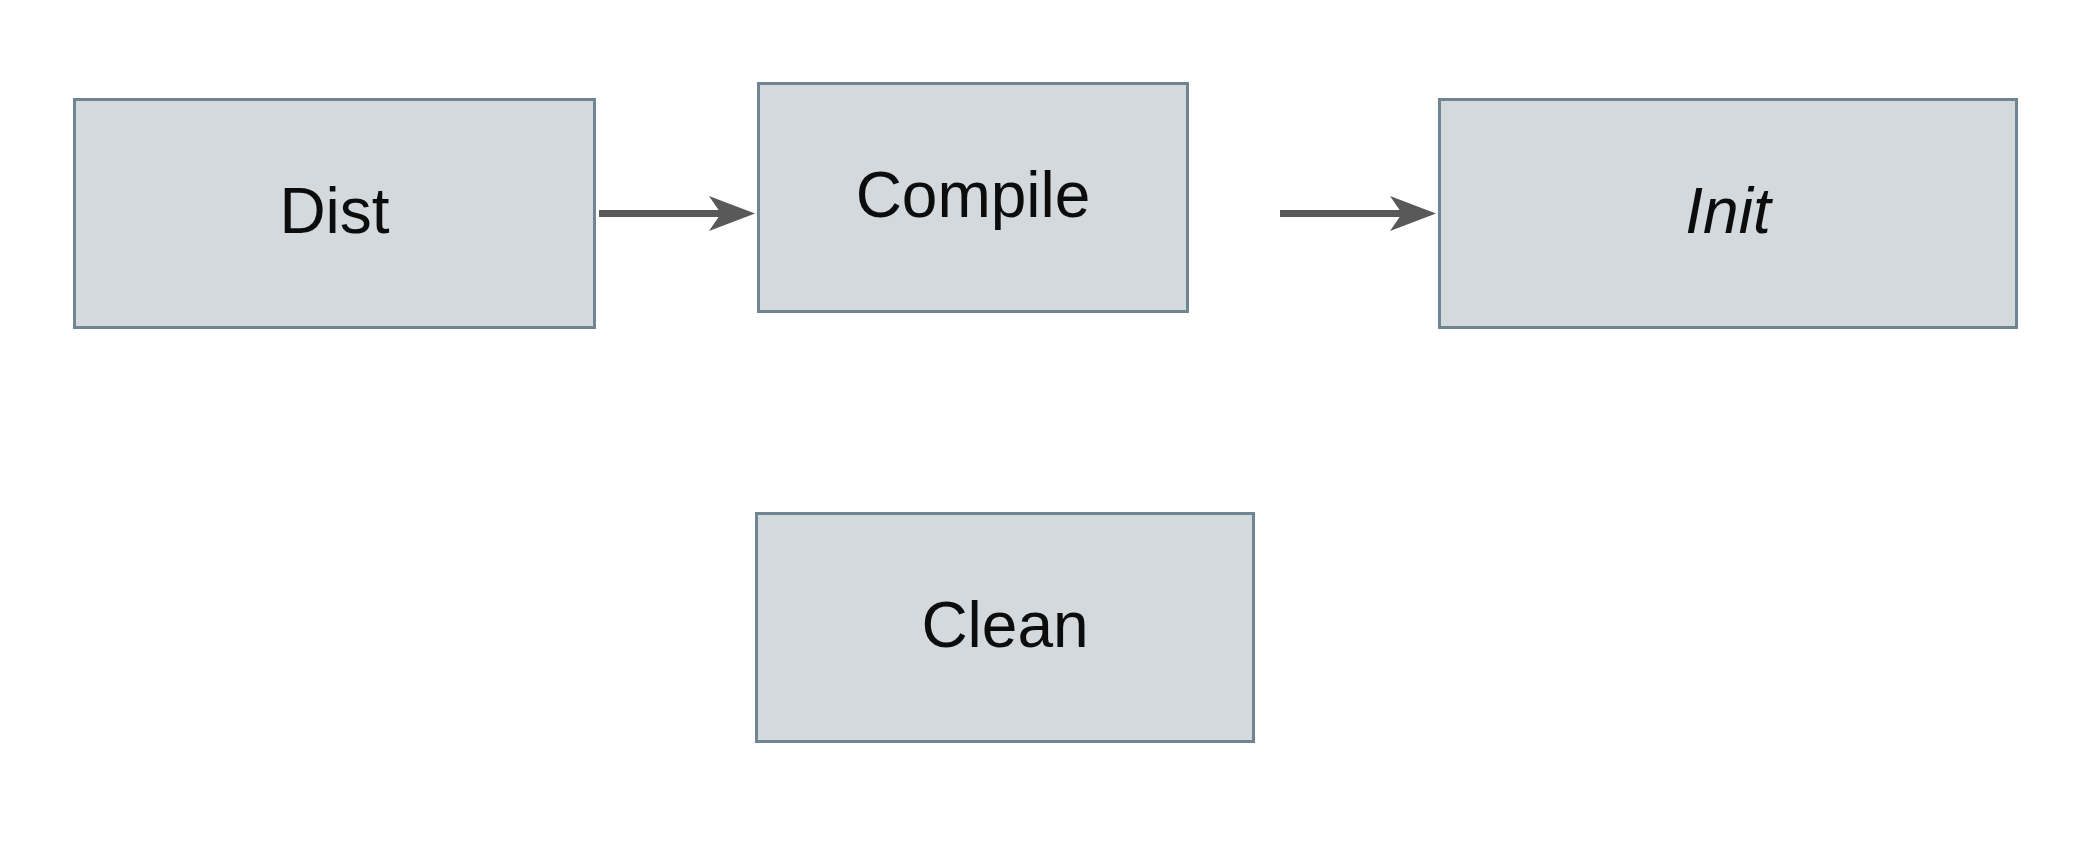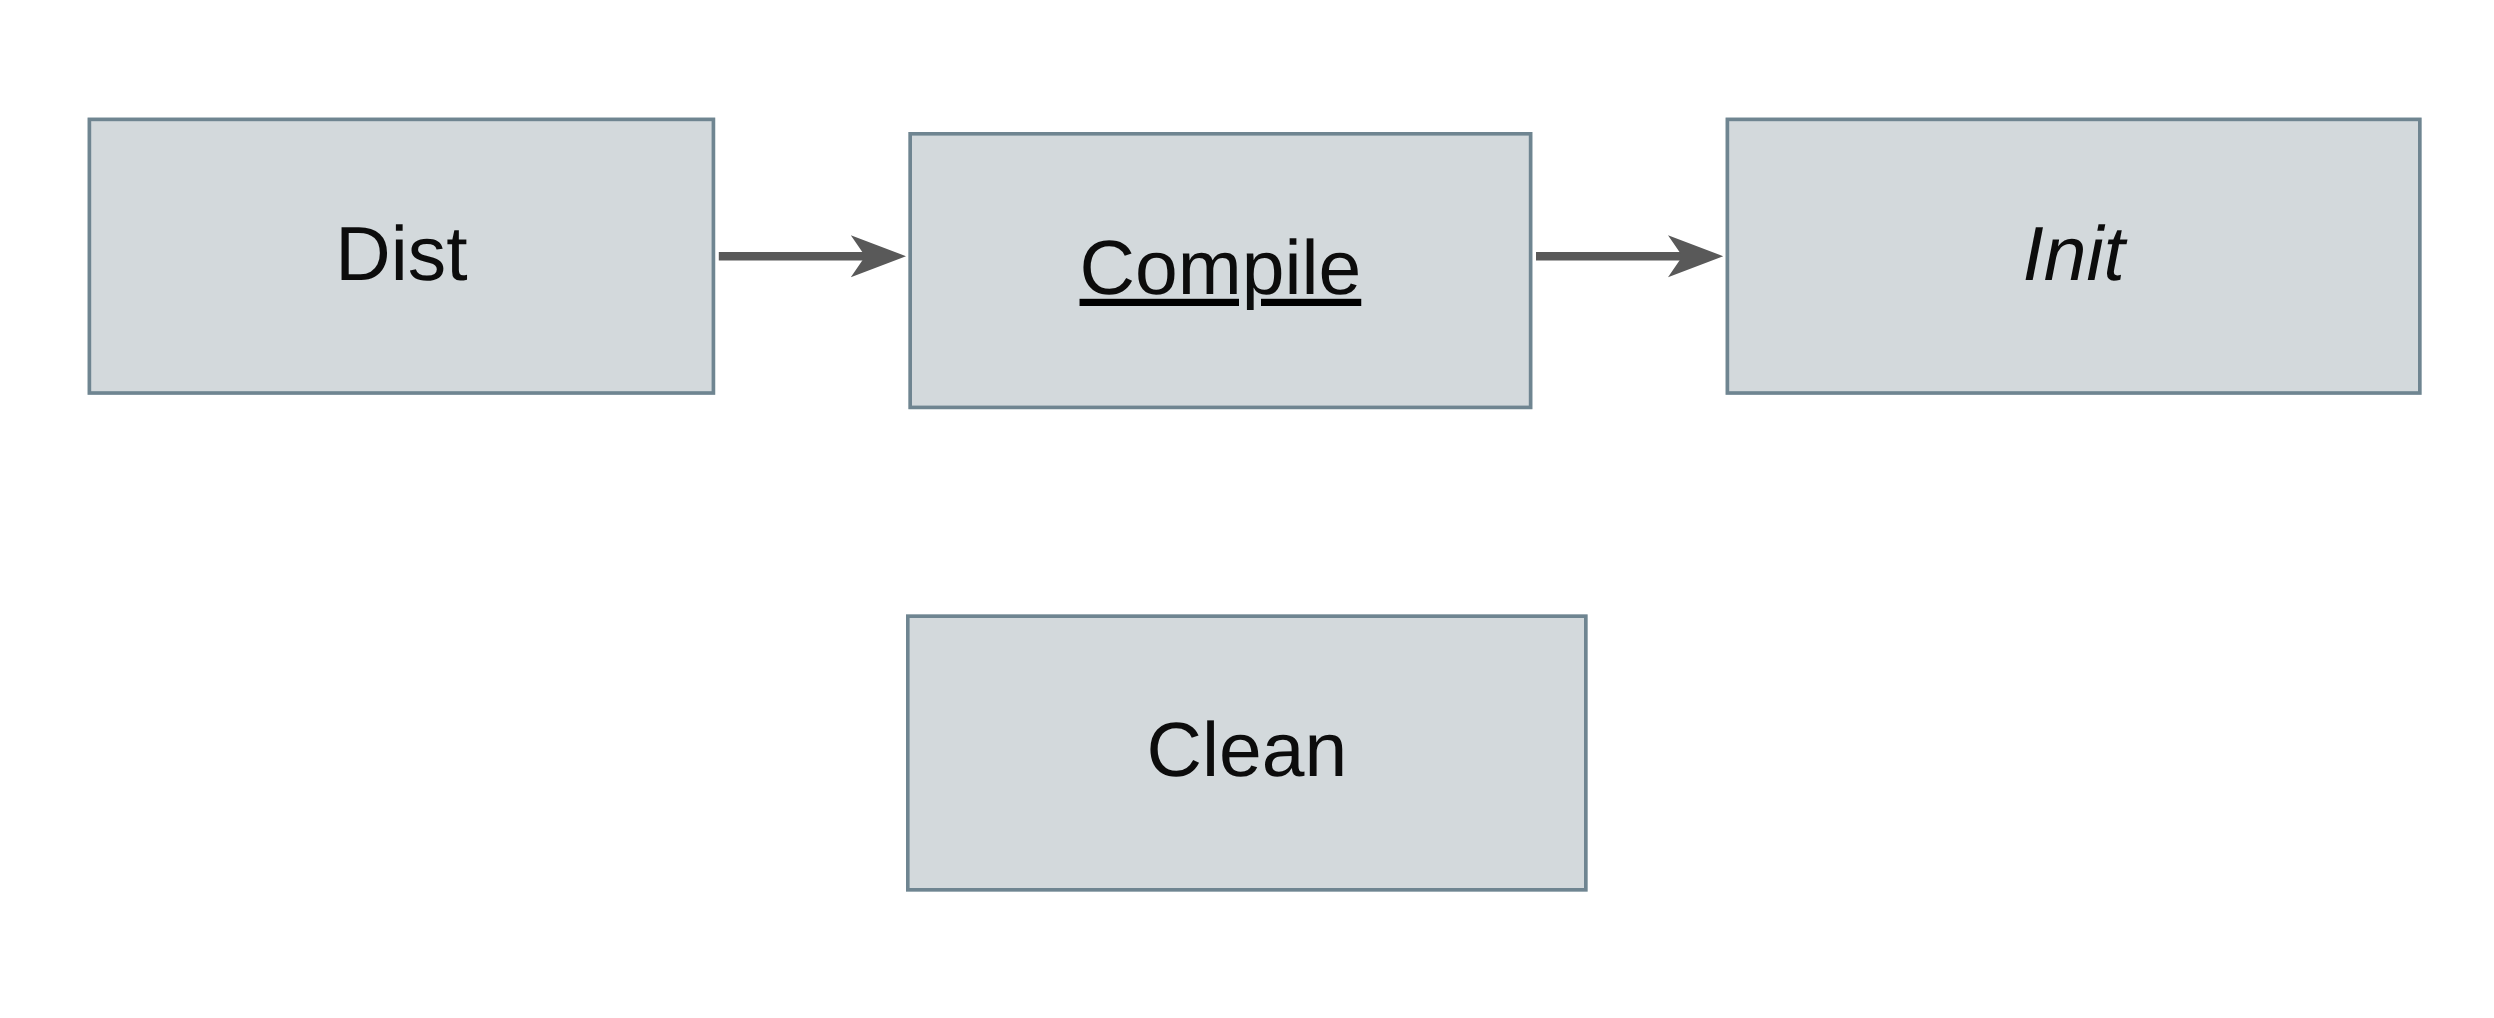--- a/index.html
+++ b/index.html
@@ -31,23 +31,23 @@
   }
   .node-label {
     font-size: 64px;
     line-height: 1;
     color: var(--text);
     letter-spacing: 0px;
     white-space: nowrap;
     padding-bottom: 6px;
   }
   .node-dist    { left: 73px;   top: 98px;  width: 523px; height: 231px; }
-  .node-compile { left: 757px;  top: 110px;  width: 520px; height: 231px; text-decoration: underline; }
+  .node-compile { left: 757px;  top: 82px;  width: 432px; height: 231px; }
   .node-init    { left: 1438px; top: 98px;  width: 580px; height: 231px; font-style: italic; }
-  .node-clean   { left: 755px;  top: 512px; width: 568px; height: 231px; }
+  .node-clean   { left: 755px;  top: 512px; width: 500px; height: 231px; }
   .edges-layer {
     position: absolute;
     left: 0; top: 0;
     width: 2078px;
     height: 848px;
     pointer-events: none;
   }
   .edges-layer .edge { pointer-events: all; }
   .edge line { stroke: var(--arrow); stroke-width: 7; }
   .edge polygon { fill: var(--arrow); }

